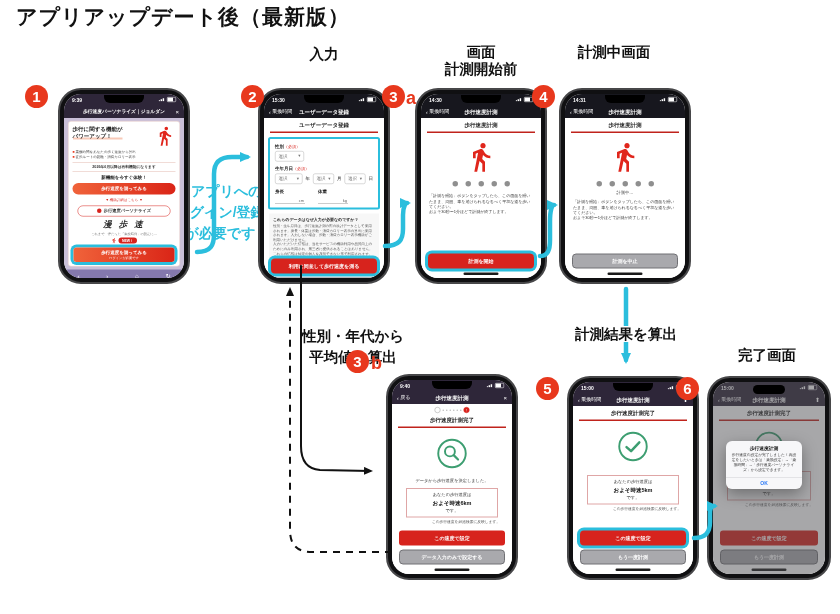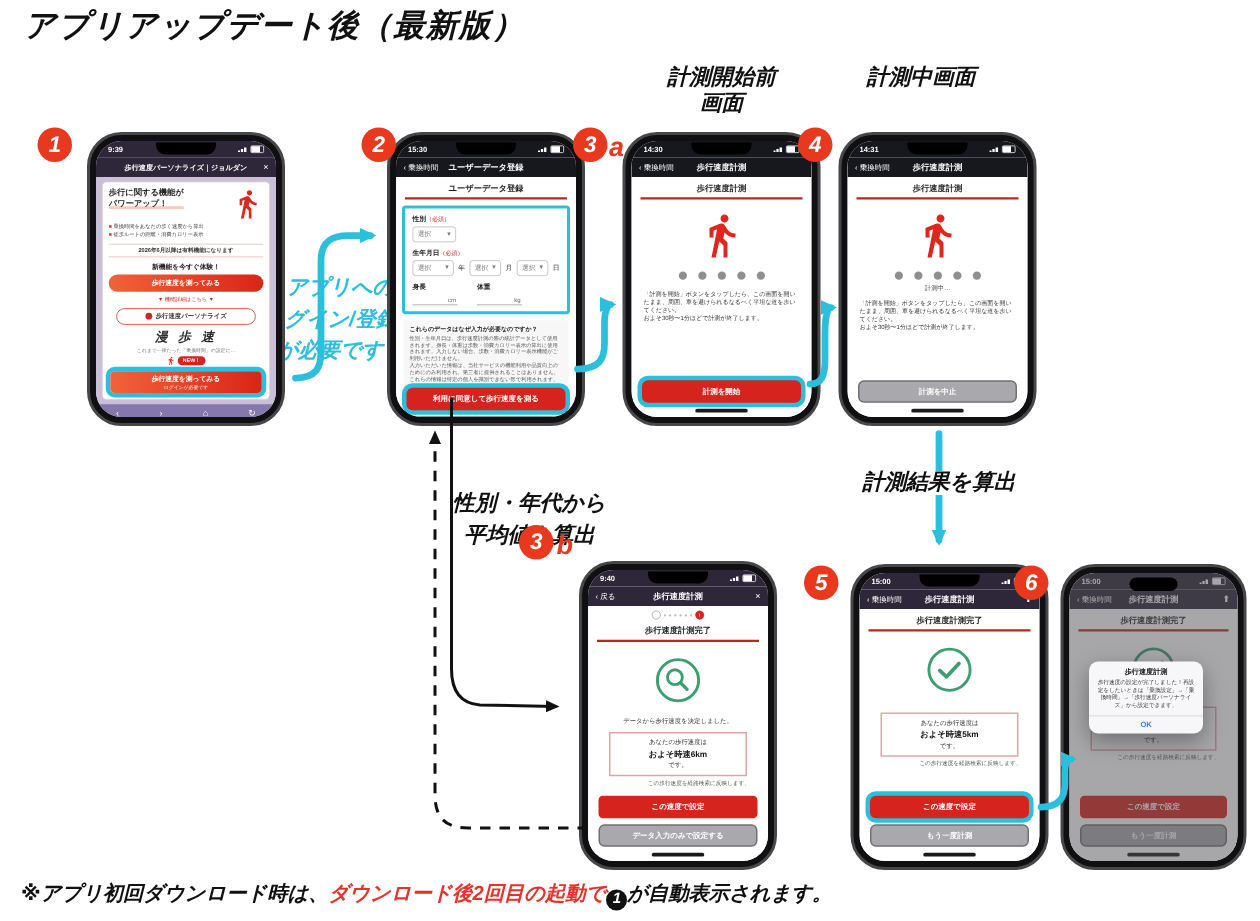--- a/index.html
+++ b/index.html
@@ -1,17 +1,17 @@
 <!DOCTYPE html>
 <html style="--cyan: #2bbedd; --red: #e8381d; --btn_red: #d7231d; --note_red: #e8312a; --dark: #17171e; --purple_dark: #2e2639; --purple_bar: #8478ad; --green: #3d9e71;"><head>
 <meta charset="utf-8">
 <style>
   html,body{margin:0;padding:0;background:#fff;font-family:"Liberation Sans","DejaVu Sans",sans-serif;}
   .canvas{position:relative;width:840px;height:614px;background:#fff;overflow:hidden;}
-  .abs{position:absolute;font-style:italic;}
+  .abs{position:absolute;}
   .page-title{left:16px;top:3px;font-size:21px;font-weight:800;color:#111;letter-spacing:1px;}
   .caption{font-size:14.5px;font-weight:bold;color:#111;text-align:center;line-height:17px;}
   .note-cyan{color:var(--cyan);font-size:14px;font-weight:bold;text-align:center;line-height:21px;}
   .note-black{font-size:14.5px;font-weight:bold;color:#111;text-align:center;line-height:21px;}
   .badge{width:23px;height:23px;border-radius:50%;background:var(--red);color:#fff;font-weight:bold;
          font-size:15px;display:flex;align-items:center;justify-content:center;z-index:8;}
   .badge-letter{color:var(--red);font-weight:800;font-size:18px;z-index:8;}
   .footnote{left:14px;top:587px;font-size:13.5px;font-weight:bold;color:#111;}
   .footnote .red{color:var(--note_red);}
   .num-dot{display:inline-flex;width:14px;height:14px;border-radius:50%;background:#111;color:#fff;
@@ -116,39 +116,43 @@
   .lbl-bg{background:#fff;padding:0 2px;}
 </style>
 </head>
 <body>
 
 <div class="canvas">
 
   <div class="abs page-title">アプリアップデート後（最新版）</div>
 
   <div class="abs caption" style="left:258px;top:46px;width:132px">
+      <div>入力</div>
   </div>
   <div class="abs caption" style="left:413px;top:44px;width:136px">
-    <div>計測開始前</div>
-      <div>画面</div>
+    <div>画面</div>
+      <div>計測開始前</div>
   </div>
   <div class="abs caption" style="left:546px;top:44px;width:136px">
     <div>計測中画面</div>
   </div>
   <div class="abs note-cyan" style="left:150px;top:181px;width:140px">
     <div>※アプリへの</div>
     <div>ログイン/登録</div>
     <div>が必要です</div>
   </div>
   <div class="abs note-black" style="left:290px;top:326px;width:126px;z-index:6">
     <div>性別・年代から</div>
     <div>平均値を算出</div>
   </div>
-  <div class="abs note-black" style="left:556px;top:312px;width:140px;z-index:6">
+  <div class="abs note-black" style="left:556px;top:324px;width:140px;z-index:6">
     <span class="lbl-bg">計測結果を算出</span>
+  </div>
+  <div class="abs note-black" style="left:703px;top:345px;width:128px">
+    <span>完了画面</span>
   </div>
 
   <div class="abs badge" style="left:25px;top:85px">1</div>
   <div class="abs badge" style="left:241px;top:85px">2</div>
   <div class="abs badge" style="left:382px;top:85px">3</div>
   <div class="abs badge-letter" style="left:406px;top:88px">a</div>
   <div class="abs badge" style="left:532px;top:85px">4</div>
   <div class="abs badge" style="left:346px;top:350px">3</div>
   <div class="abs badge-letter" style="left:371px;top:353px">b</div>
   <div class="abs badge" style="left:536px;top:377px">5</div>
@@ -499,17 +503,14 @@
     </defs>
     <path d="M197,252 C211,252 214,245 214,234 L214,174 C214,162 220,157 232,157 L247,157" fill="none" stroke="#2bbedd" stroke-width="4.5" stroke-linecap="round" marker-end="url(#mc)"></path>
     <path d="M385,246 C399,246 403,240 403,229 L403,215 C403,206 406,203 407,203" fill="none" stroke="#2bbedd" stroke-width="4.5" stroke-linecap="round" marker-end="url(#mc)"></path>
     <path d="M540,256 C548,256 550,250 550,240 L550,222 C550,210 552,205 554,205" fill="none" stroke="#2bbedd" stroke-width="4.5" stroke-linecap="round" marker-end="url(#mc)"></path>
     <path d="M626,289 L626,360" fill="none" stroke="#2bbedd" stroke-width="4.5" stroke-linecap="round" marker-end="url(#mc)"></path>
     <path d="M694,538 C706,538 710,532 710,522 L710,514 C710,508 712,506 714,506" fill="none" stroke="#2bbedd" stroke-width="4.5" stroke-linecap="round" marker-end="url(#mc)"></path>
     <path d="M301,266 L301,446 C301,461 307,469 320,470 L370,471" fill="none" stroke="#111" stroke-width="2" stroke-linecap="round" marker-end="url(#mk)"></path>
     <path d="M392,552 L312,552 C296,552 290,544 290,530 L290,290" fill="none" stroke="#111" stroke-width="2" stroke-dasharray="7 6" marker-end="url(#mk)"></path>
   </svg>
 
-  <div class="abs footnote">
-    <span>※アプリ初回ダウンロード時は、</span><span class="red">ダウンロード後2回目の起動で</span><span class="num-dot">1</span><span>が自動表示されます。</span>
-  </div>
 
 </div>
 
 </body></html>

